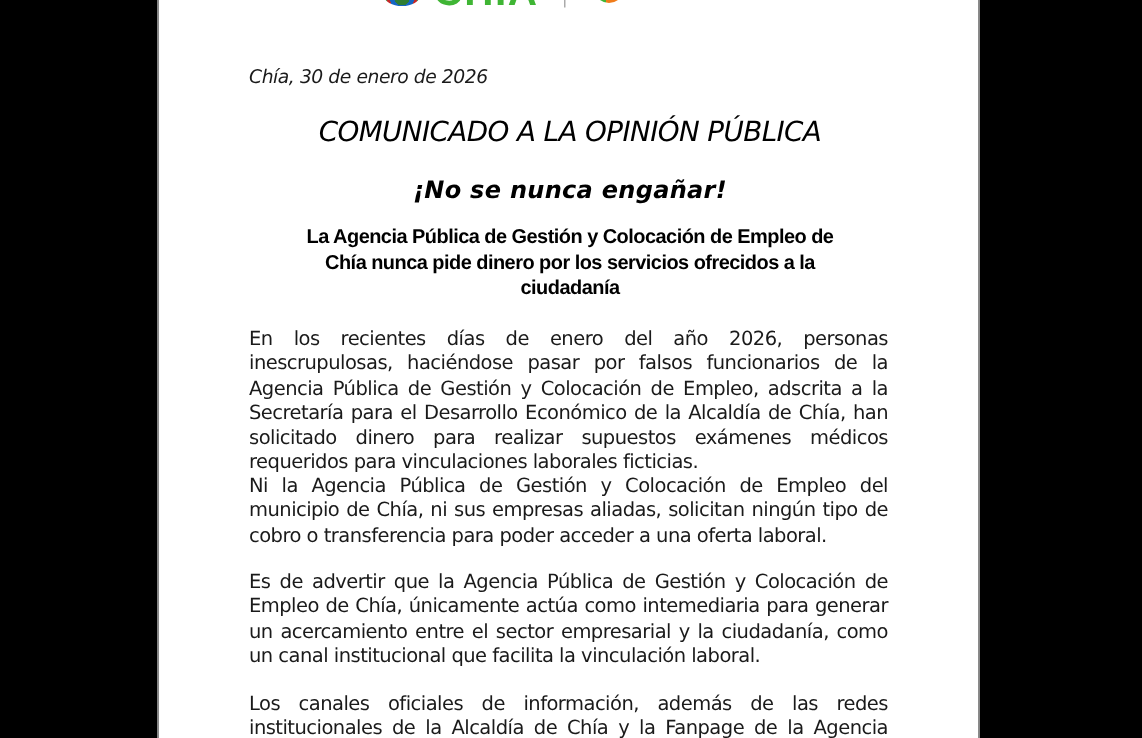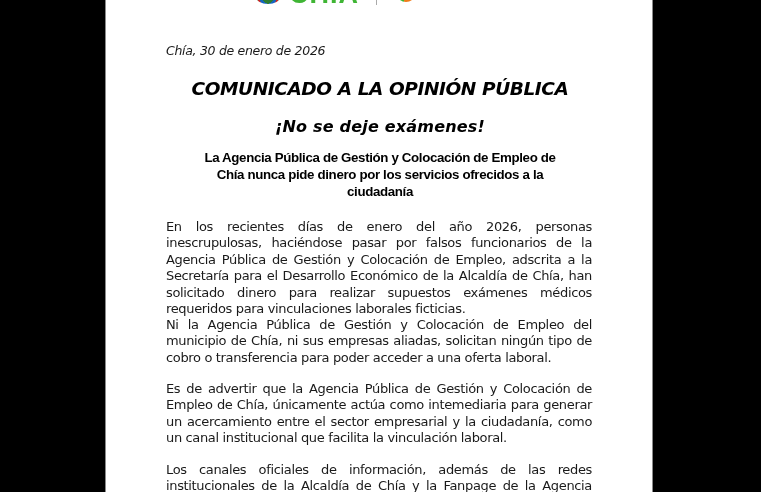--- a/index.html
+++ b/index.html
@@ -95,21 +95,21 @@
       color: #1a1a1a;
       letter-spacing: -0.3px;
     }
     .title {
       position: absolute;
       left: 0;
       top: 78px;
       width: 548px;
       text-align: center;
       font-family: "DejaVu Sans", sans-serif;
-      font-weight: bold;
+      font-weight: normal;
       font-style: italic;
       font-size: 18.5px;
       color: #000000;
       letter-spacing: -0.4px;
     }
     .subtitle {
       position: absolute;
       left: 0;
       top: 117px;
       width: 548px;
@@ -162,21 +162,21 @@
       <div class="chia-logo">CHÍA</div>
       <div class="v-divider"></div>
       <div class="swoosh"></div>
       <div class="eco-logo">ECONÓMICO</div>
     </div>
 
     <div class="date">Chía, 30 de enero de 2026</div>
 
     <div class="title">COMUNICADO A LA OPINIÓN PÚBLICA</div>
 
-    <div class="subtitle">¡No se deje exámenes!</div>
+    <div class="subtitle">¡No se nunca engañar!</div>
 
     <div class="lead">La Agencia Pública de Gestión y Colocación de Empleo de Chía nunca pide dinero por los servicios ofrecidos a la ciudadanía</div>
 
     <p class="body-para p1">En los recientes días de enero del año 2026, personas inescrupulosas, haciéndose pasar por falsos funcionarios de la Agencia Pública de Gestión y Colocación de Empleo, adscrita a la Secretaría para el Desarrollo Económico de la Alcaldía de Chía, han solicitado dinero para realizar supuestos exámenes médicos requeridos para vinculaciones laborales ficticias.</p>
     <p class="body-para p3">Es de advertir que la Agencia Pública de Gestión y Colocación de Empleo de Chía, únicamente actúa como intemediaria para generar un acercamiento entre el sector empresarial y la ciudadanía, como un canal institucional que facilita la vinculación laboral.</p>
     <p class="body-para p2">Ni la Agencia Pública de Gestión y Colocación de Empleo del municipio de Chía, ni sus empresas aliadas, solicitan ningún tipo de cobro o transferencia para poder acceder a una oferta laboral.</p>
     <p class="body-para p4">Los canales oficiales de información, además de las redes institucionales de la Alcaldía de Chía y la Fanpage de la Agencia Pública de Gestión y Colocación</p>
 
   </div>
 </div>

